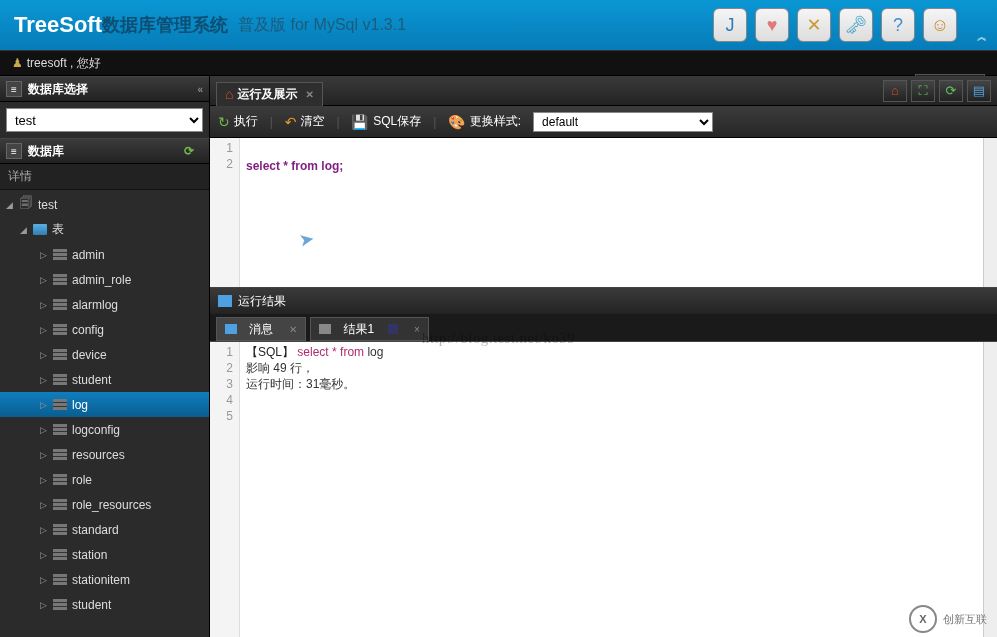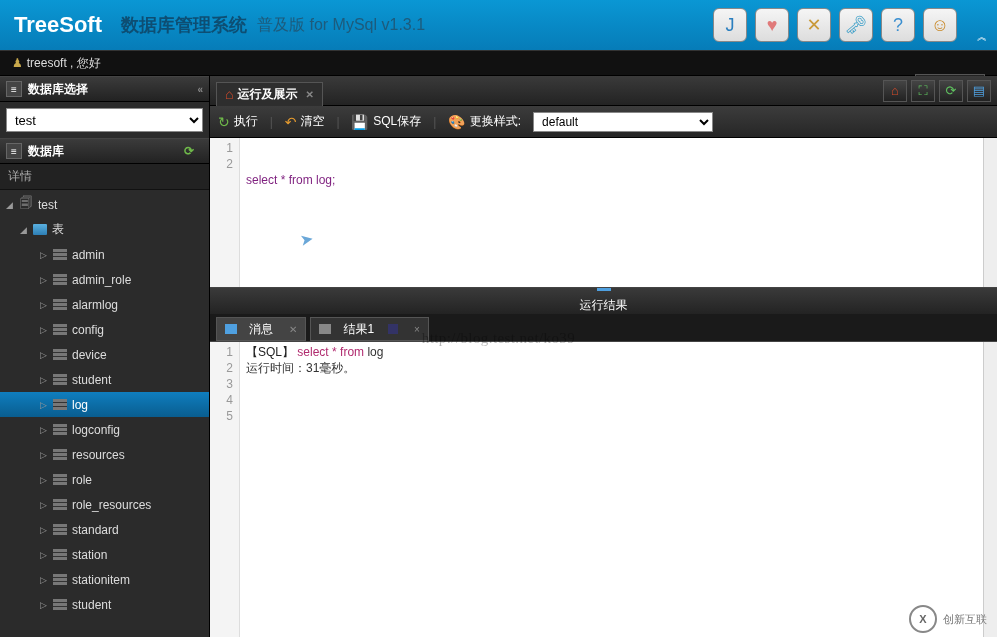--- a/index.html
+++ b/index.html
@@ -1,20 +1,20 @@
 <!DOCTYPE html>
 <html><head>
 <meta charset="utf-8">
 <style>
 * { margin: 0; padding: 0; box-sizing: border-box; font-family: "Microsoft YaHei", Arial, sans-serif; }
 body { width: 997px; height: 637px; background: #1a1a1a; color: #ccc; font-size: 12px; overflow: hidden; position: relative; }
 
 
 .top-header { height: 50px; background: linear-gradient(#0a97d4, #067cb8); display: flex; align-items: center; padding: 0 14px; position: relative; }
-.brand { color: #fff; font-size: 22px; font-weight: bold; margin-right: 19px; }
+.brand { color: #fff; font-size: 22px; font-weight: bold; margin-right: 0; }
 .brand-sub { color: #0d4e73; font-size: 18px; font-weight: bold; margin-right: 10px; }
 .brand-ver { color: #1d5b7c; font-size: 16px; }
 .top-icons { position: absolute; right: 40px; top: 8px; display: flex; gap: 8px; }
 .top-icon { width: 34px; height: 34px; background: linear-gradient(#f5f5f5,#ddd); border: 1px solid #888; border-radius: 6px; display: flex; align-items: center; justify-content: center; font-size: 18px; }
 .top-chevron { position: absolute; right: 10px; top: 30px; color: #fff; font-size: 10px; }
 
 
 .second-bar { height: 26px; background: #111; border-top: 1px solid #333; border-bottom: 1px solid #000; display: flex; align-items: center; padding: 0 12px; }
 .greeting { color: #ddd; }
 .user-ico { color: #c9a94c; margin-right: 4px; }
@@ -69,26 +69,26 @@
 .tb-ico { font-size: 14px; }
 .i-green { color: #6fb94a; }
 .i-orange { color: #e69b2e; }
 .i-blue { color: #4fa0e0; }
 .i-pal { color: #c97e2e; }
 .style-select { width: 180px; height: 20px; background: #fff; border: 1px solid #888; font-size: 12px; padding: 0 4px; }
 
 
 .editor-wrap { flex: 0 0 150px; display: flex; background: #fff; border-bottom: 1px solid #444; }
 .gutter { width: 30px; background: #f4f4f4; border-right: 1px solid #ddd; color: #999; text-align: right; padding: 2px 6px 0 0; font-family: Consolas, monospace; font-size: 12px; line-height: 16px; }
-.code { flex: 1; padding: 18px 6px; font-family: Consolas, monospace; font-size: 12px; line-height: 16px; color: #222; position: relative; }
+.code { flex: 1; padding: 4px 6px; font-family: Consolas, monospace; font-size: 12px; line-height: 16px; color: #222; position: relative; font-weight: bold; }
 .kw { color: #7e1f7e; }
 .scroll-y { width: 14px; background: #eee; border-left: 1px solid #ccc; }
 
 
-.res-hd { height: 26px; background: linear-gradient(#3a3a3a,#232323); display: flex; align-items: center; padding: 0 8px; color: #fff; gap: 6px; flex-direction: column; }
+.res-hd { height: 26px; background: linear-gradient(#3a3a3a,#232323); display: flex; align-items: center; padding: 0 8px; color: #fff; gap: 6px; }
 .res-ico { width: 14px; height: 12px; background: #4fa0e0; display:inline-block; }
 .res-tabs { height: 28px; background: #1a1a1a; display: flex; align-items: flex-end; padding: 0 6px; border-bottom: 1px solid #444; position: relative; }
 .res-tab { height: 24px; background: #333; border: 1px solid #555; display: flex; align-items: center; padding: 0 8px; color: #fff; margin-right: 4px; gap: 12px; }
 .res-tab.active { background: #444; }
 .res-body { flex: 1; display: flex; background: #fff; }
 .res-gutter { width: 30px; background: #f4f4f4; border-right: 1px solid #ddd; color: #999; text-align: right; padding: 2px 6px 0 0; font-family: Consolas, monospace; font-size: 12px; line-height: 16px; }
 .res-text { flex: 1; padding: 2px 6px; font-family: Consolas, monospace; font-size: 12px; line-height: 16px; color: #333; }
 .sql-tag { color: #222; }
 .sql-kw { color: #b02a6e; }
 
@@ -344,20 +344,21 @@
     <div class="res-body">
       <div class="res-gutter">
         <div>1</div>
         <div>2</div>
         <div>3</div>
         <div>4</div>
         <div>5</div>
       </div>
       <div class="res-text">
         <div><span class="sql-tag">【SQL】</span> <span class="sql-kw">select * from</span><span> log</span></div>
+        <div>影响 49 行，</div>
         <div>运行时间：31毫秒。</div>
       </div>
       <div class="scroll-y"></div>
     </div>
   </div>
 </div>
 
 <div class="watermark">http://blog.test.net/ko39</div>
 <div class="logo-wm">
   <span class="logo-circle">X</span>

